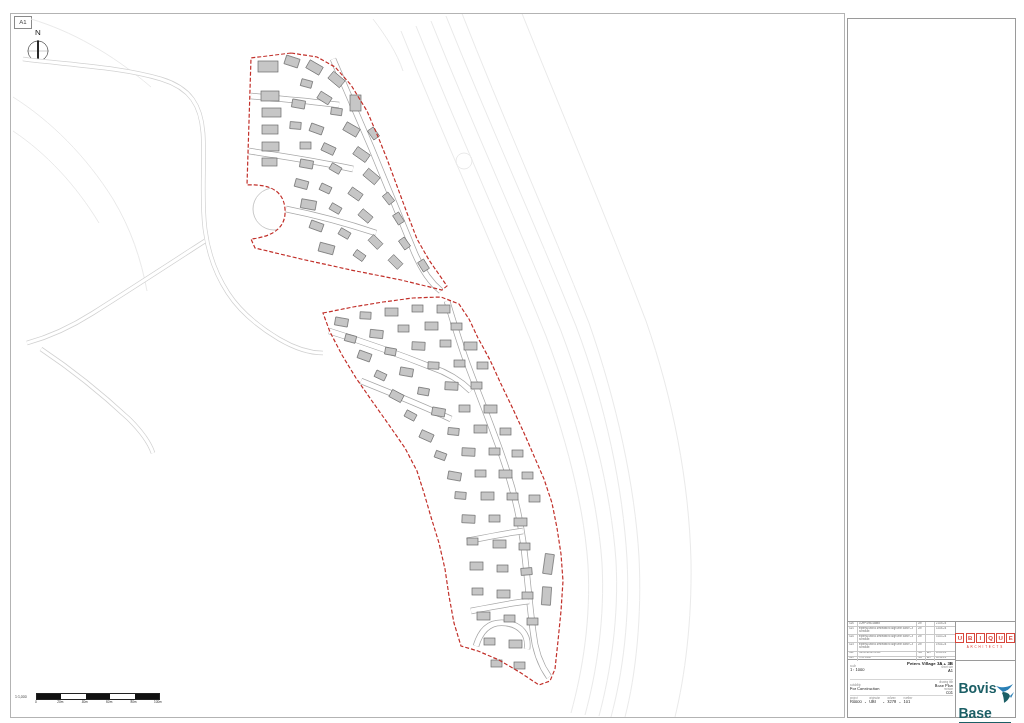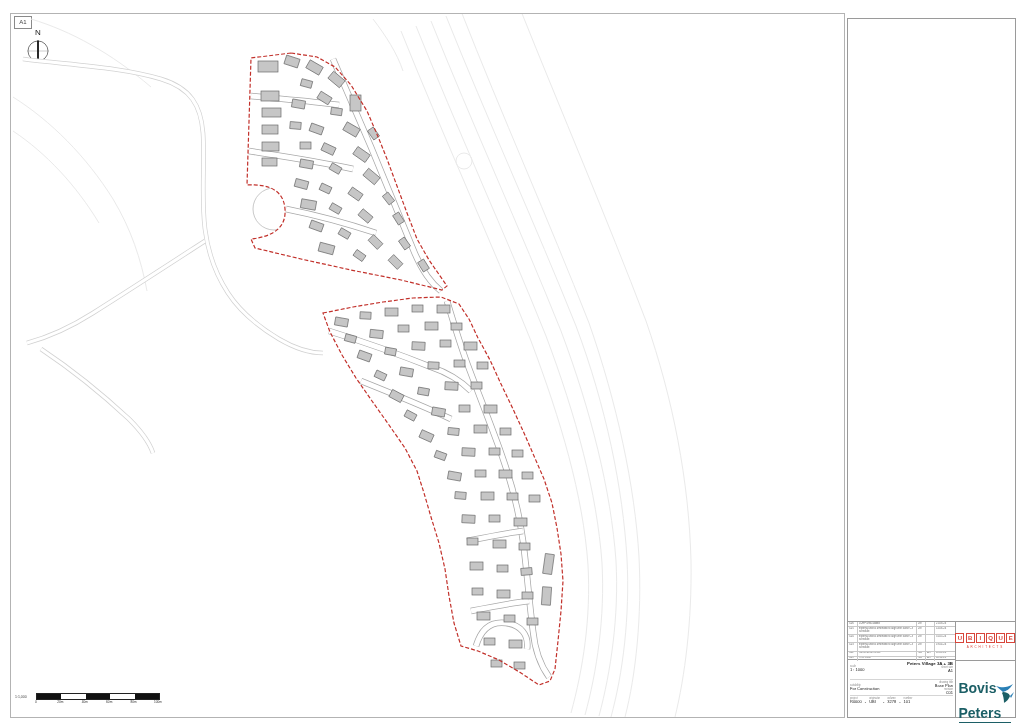--- a/index.html
+++ b/index.html
@@ -350,21 +350,21 @@
               <div class="ubique-letter">I</div>
               <div class="ubique-letter">Q</div>
               <div class="ubique-letter">U</div>
               <div class="ubique-letter">E</div>
             </div>
           <div class="ubique-sub">ARCHITECTS</div>
         </div>
         <div class="bovis-box">
           <div class="bovis-inner">
             <div class="bovis-text">Bovis</div>
-            <div class="bovis-text">Peters</div>
+            <div class="bovis-text">Base</div>
             <svg class="bovis-bird" width="22" height="22" viewBox="0 0 22 22">
               <path d="M2 4 C 8 6 13 6 19 2 C 15 8 12 9 9 10 Z" fill="#2a7fb5"></path>
               <path d="M9 10 C 12 10 15 11 16 14 C 14 19 11 20 10 21 C 10 17 9 13 8 11 Z" fill="#1c5f66"></path>
               <path d="M16 14 L 20 10 L 17 16 Z" fill="#2a7fb5"></path>
             </svg>
             <div class="bovis-rule"></div>
           </div>
         </div>
       </div>
 

